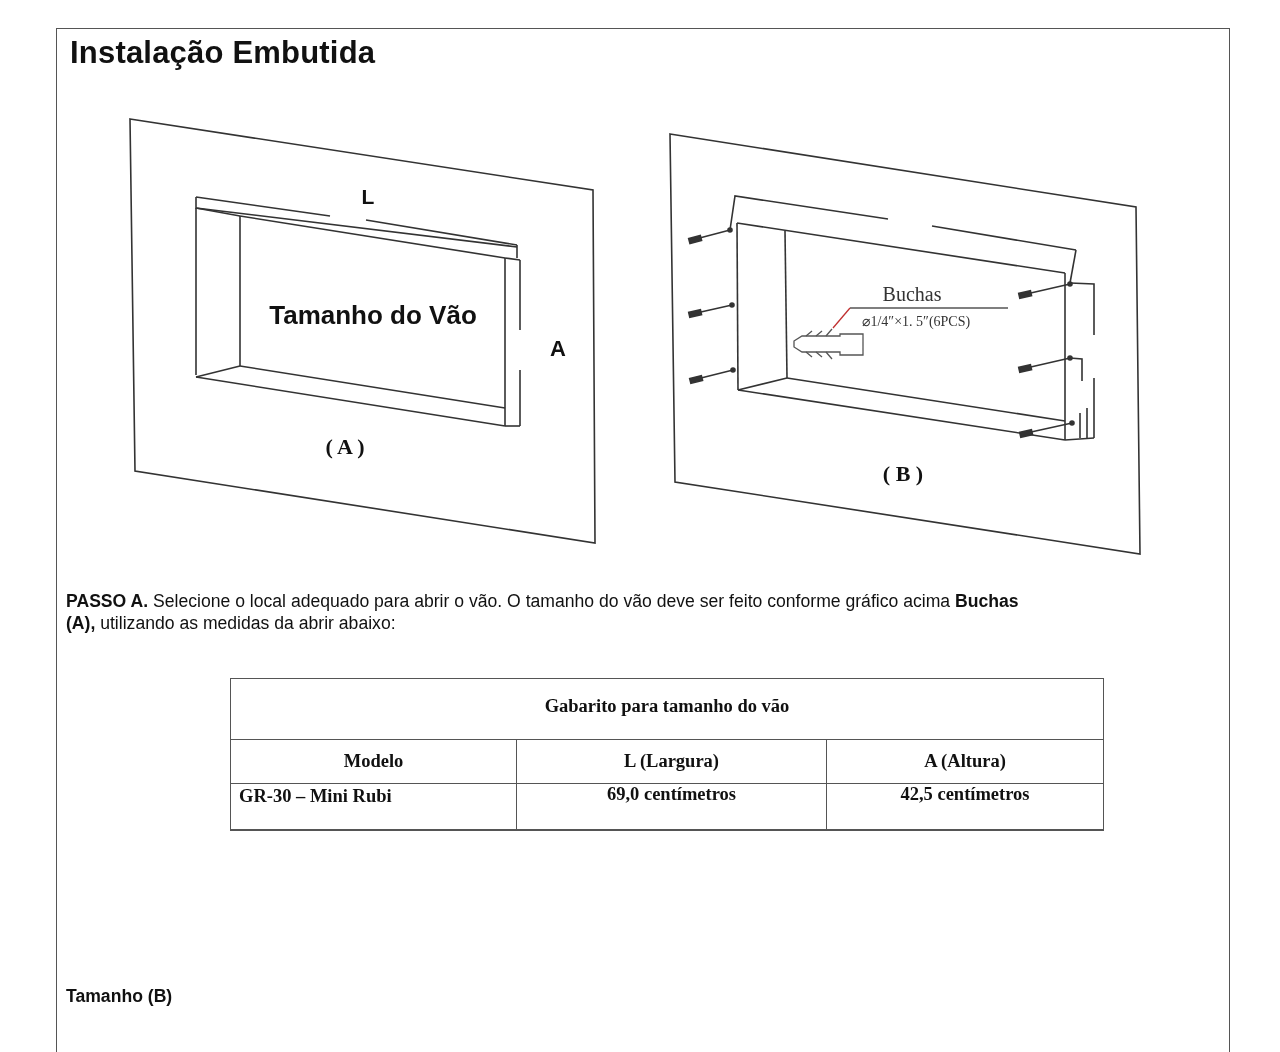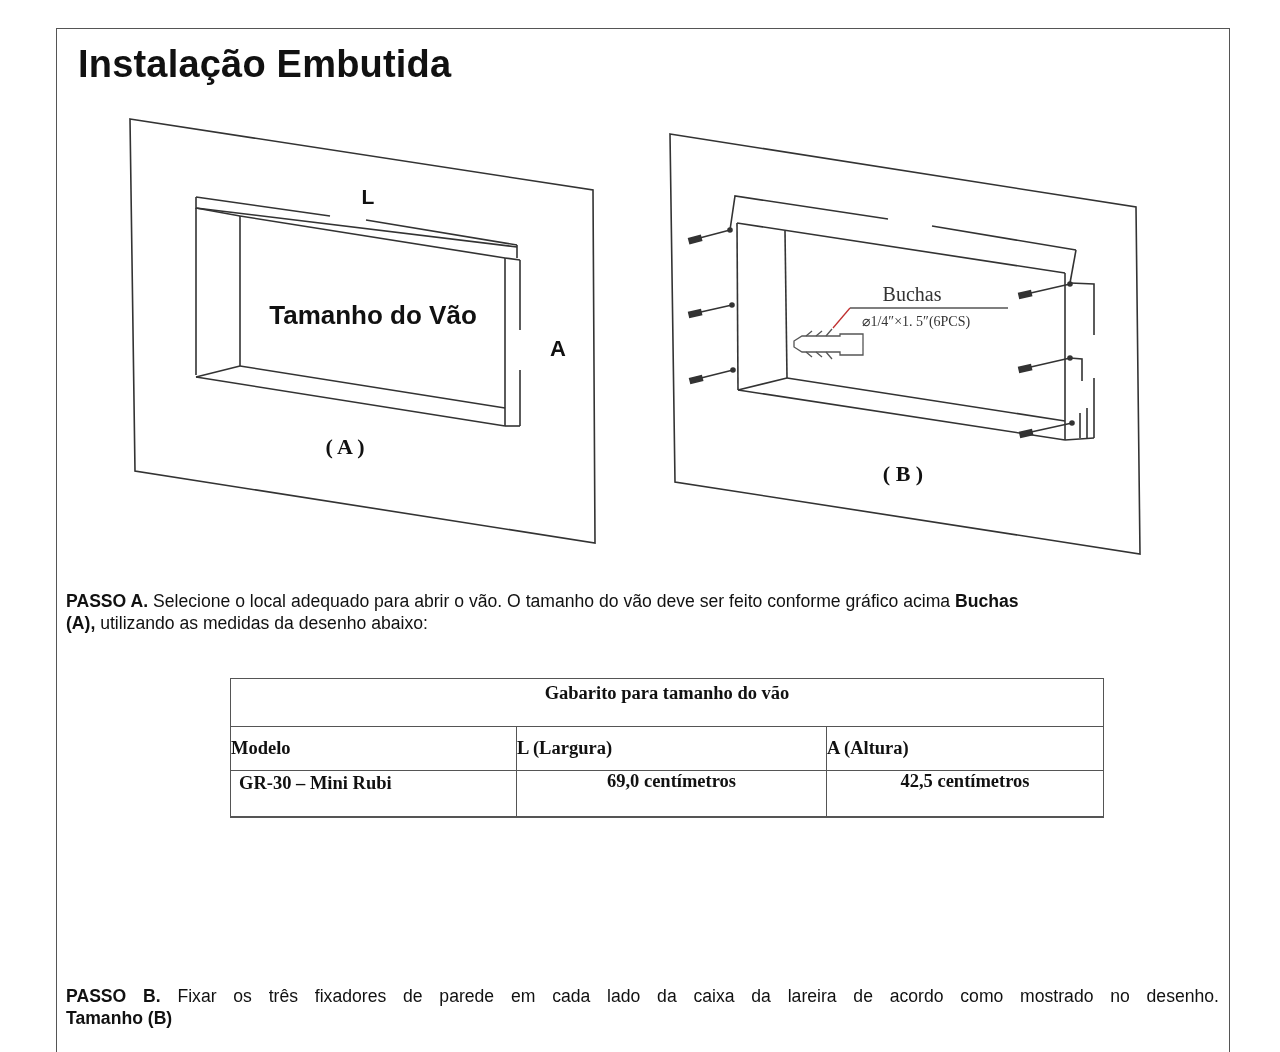--- a/index.html
+++ b/index.html
@@ -1,35 +1,35 @@
 <!DOCTYPE html>
 <html><head>
   <meta charset="utf-8">
   <style>
     html, body { margin: 0; padding: 0; background: #ffffff; }
     body { width: 1280px; height: 1052px; position: relative; overflow: hidden; font-family: "Liberation Sans", sans-serif; color: #111; }
     .page { position: absolute; left: 56px; top: 28px; width: 1174px; height: 1040px; border-left: 1.5px solid #555; border-top: 1.5px solid #555; border-right: 1.5px solid #555; box-sizing: border-box; }
-    .title { position: absolute; left: 66px; top: 31px; font-size: 38px; font-weight: bold; letter-spacing: 0.2px; margin: 12px; color: #111; }
+    .title { position: absolute; left: 66px; top: 31px; font-size: 31px; font-weight: bold; letter-spacing: 0.2px; margin: 4px; color: #111; }
     .figure { position: absolute; }
     .figure svg { display: block; }
     .fig-a { left: 100px; top: 100px; width: 540px; height: 470px; }
     .fig-b { left: 660px; top: 123px; width: 490px; height: 440px; }
     .lbl-sans { font-family: "Liberation Sans", sans-serif; font-weight: bold; fill: #111; }
     .lbl-serif { font-family: "Liberation Serif", serif; font-weight: bold; fill: #111; }
     .lbl-serif-n { font-family: "Liberation Serif", serif; fill: #333; }
     .para { position: absolute; left: 66px; width: 1153px; font-size: 17.6px; line-height: 22px; text-align: justify; margin: 0; color: #111; }
     .para b { font-weight: bold; }
     .para-a { top: 590px; }
     .para-b { top: 985px; }
     .para-b .line1 { text-align-last: justify; display: block; }
     .table-wrap { position: absolute; left: 230px; top: 678px; width: 874px; }
     table.gabarito { border-collapse: collapse; width: 874px; font-family: "Liberation Serif", serif; font-weight: bold; font-size: 18.5px; color: #111; }
     table.gabarito td, table.gabarito th { border: 1.5px solid #555; height: 43px; padding: 0; font-weight: bold; }
-    table.gabarito .caption-cell { text-align: center; vertical-align: top; padding-top: 4px; }
-    table.gabarito th { text-align: left; vertical-align: middle; }
+    table.gabarito .caption-cell { text-align: center; vertical-align: top; padding-top: 17px; }
+    table.gabarito th { text-align: center; vertical-align: middle; }
     table.gabarito td.model { text-align: left; padding-left: 8px; vertical-align: top; padding-top: 2px; }
     table.gabarito td.val { text-align: center; vertical-align: top; padding-top: 0; }
     table.gabarito tr.data-row td { border-bottom: 2px solid #555; }
   </style>
 </head>
 <body>
 
 <div class="page"></div>
 
 <h1 class="title">Instalação Embutida</h1>
@@ -124,21 +124,21 @@
       <line x1="190" y1="185" x2="173" y2="205" stroke="#c03030"></line>
       <path d="M134,218 L142,213 L180,213 L180,211 L203,211 L203,232 L180,232 L180,229 L142,229 L134,224 Z"></path>
       <path d="M146,213 L152,208 M156,213 L162,208 M166,213 L172,206 M146,229 L152,234 M156,229 L162,234 M166,229 L172,236"></path>
     </g>
     <text class="lbl-serif-n" x="252" y="178" font-size="20" text-anchor="middle">Buchas</text>
     <text class="lbl-serif-n" x="202" y="203" font-size="14">⌀1/4″×1. 5″(6PCS)</text>
     <text class="lbl-serif" x="243" y="358" font-size="22" text-anchor="middle">( B )</text>
   </svg>
 </div>
 
-<p class="para para-a"><b>PASSO A.</b><span> Selecione o local adequado para abrir o vão. O tamanho do vão deve ser feito conforme gráfico acima </span><b>Buchas</b><br><b>(A),</b><span> utilizando as medidas da desenho abaixo:</span></p>
+<p class="para para-a"><b>PASSO A.</b><span> Selecione o local adequado para abrir o vão. O tamanho do vão deve ser feito conforme gráfico acima </span><b>Buchas</b><br><b>(A),</b><span> utilizando as medidas da abrir abaixo:</span></p>
 
 <div class="table-wrap">
   <table class="gabarito">
     <tbody>
         <tr>
       <td class="caption-cell" colspan="3">Gabarito para tamanho do vão</td>
     </tr>
     <tr>
       <th style="width:285px">Modelo</th>
       <th style="width:309px">L (Largura)</th>
@@ -146,13 +146,13 @@
     </tr>
     <tr class="data-row">
       <td class="model">GR-30 – Mini Rubi</td>
       <td class="val">69,0 centímetros</td>
       <td class="val">42,5 centímetros</td>
     </tr>
   </tbody>
     </table>
 </div>
 
-<p class="para para-b"><span class="line1"><b>PASSO B.</b><span> Fixar os três fixadores de parede em cada lado da caixa da lareira de acordo como mostrado no desenho.</span></span><b>Tamanho (B)</b></p>
+<p class="para para-b"><b>Tamanho (B)</b></p>
 
 </body></html>

